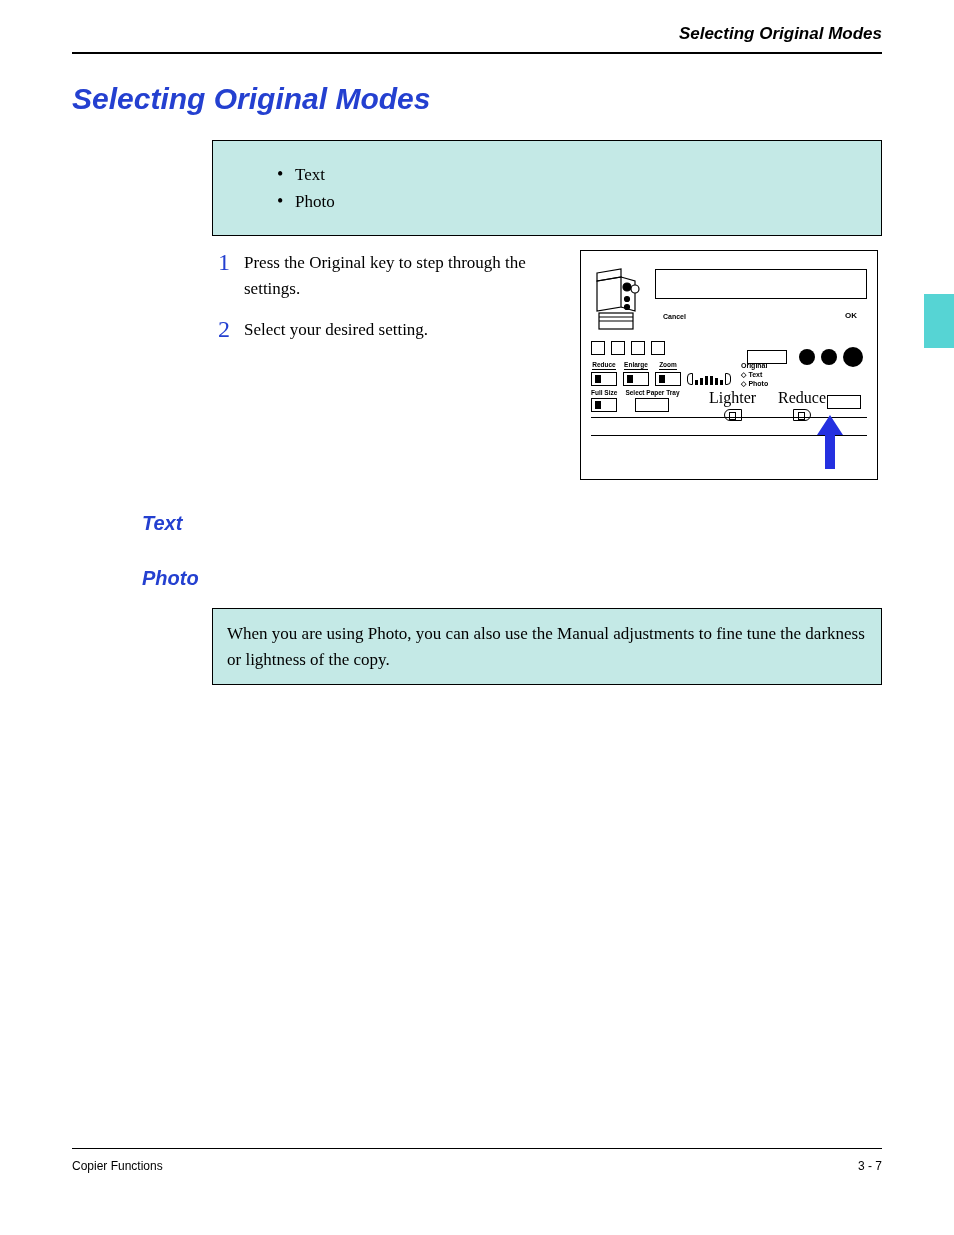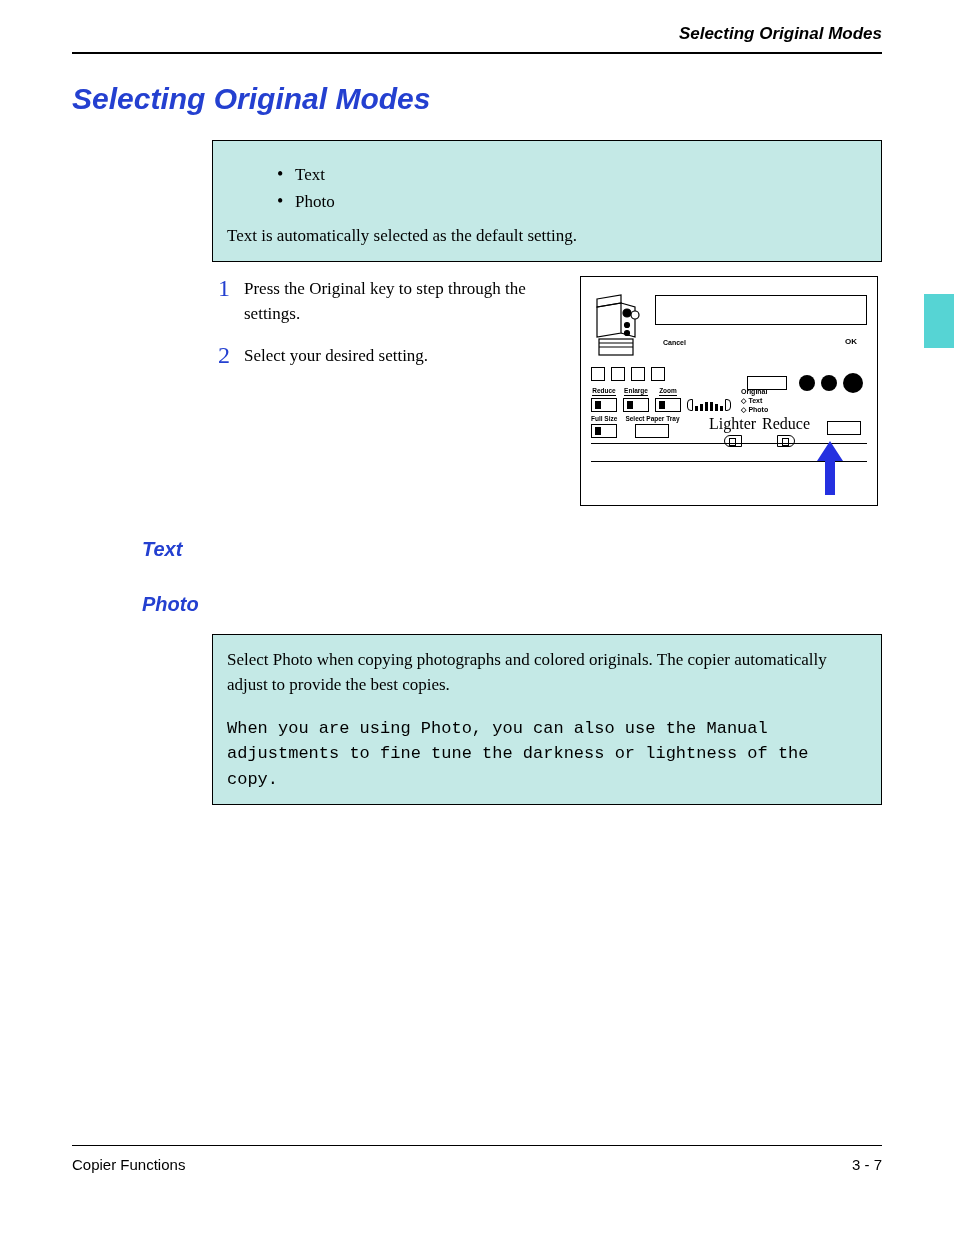--- a/index.html
+++ b/index.html
@@ -233,21 +233,21 @@
       display: flex;
       gap: 8px;
       align-items: center;
     }
     .row2 .lbl2 { font-size: 6.5px; font-family: Arial; font-weight: bold; }
     .ld-row {
       position: absolute;
       left: 118px;
       top: 122px;
       display: flex;
-      gap: 6px;
+      gap: 22px;
       align-items: center;
     }
     .halfbtn {
       width: 18px; height: 12px; border:1px solid #000;
       border-radius: 6px 0 0 6px; position:relative;
     }
     .halfbtn.r { border-radius: 0 6px 6px 0;}
     .halfbtn::after{content:"";position:absolute;left:4px;top:2px;width:5px;height:6px;border:1px solid #000;}
     .obtn {
       width: 34px; height: 14px; border:1px solid #000;
@@ -282,42 +282,41 @@
     }
     .footer-rule {
       border: none;
       border-top: 1px solid #000;
       margin-bottom: 10px;
     }
     .footer-row {
       display: flex;
       justify-content: space-between;
       font-family: Arial, Helvetica, sans-serif;
-      font-size: 15px;
+      font-size: 12px;
     }
     .photo-box p + p { margin-top: 18px; font-family: Liberation Mono, monospace; }
   </style>
 </head>
 <body>
 
 <div class="side-tab"></div>
 
 <div class="page">
 
   <div class="running-header">Selecting Original Modes</div>
   <hr class="header-rule">
 
   <div class="h1">Selecting Original Modes</div>
 
   <div class="intro-box">
     <ul>
       <li>Text</li>
       <li>Photo</li>
     </ul>
-    <div>Text is automatically selected as the default setting.</div>
   </div>
 
   <div class="steps-row">
     <div class="steps-col">
       <div class="step">
         <div class="step-num">1</div>
         <div>Press the Original key to step through the settings.</div>
       </div>
       <div class="step">
         <div class="step-num">2</div>
@@ -428,21 +427,20 @@
           </div>
         </div>
       </div>
     </div>
   </div>
 
   <div class="h2">Text</div>
 
   <div class="h2">Photo</div>
   <div class="photo-box">
-    <p>Select Photo when copying photographs and colored originals. The copier automatically adjust to provide the best copies.</p>
     <p>When you are using Photo, you can also use the Manual adjustments to fine tune the darkness or lightness of the copy.</p>
   </div>
 
   <div class="footer">
     <hr class="footer-rule">
     <div class="footer-row">
       <div>Copier Functions</div>
       <div>3 - 7</div>
     </div>
   </div>

